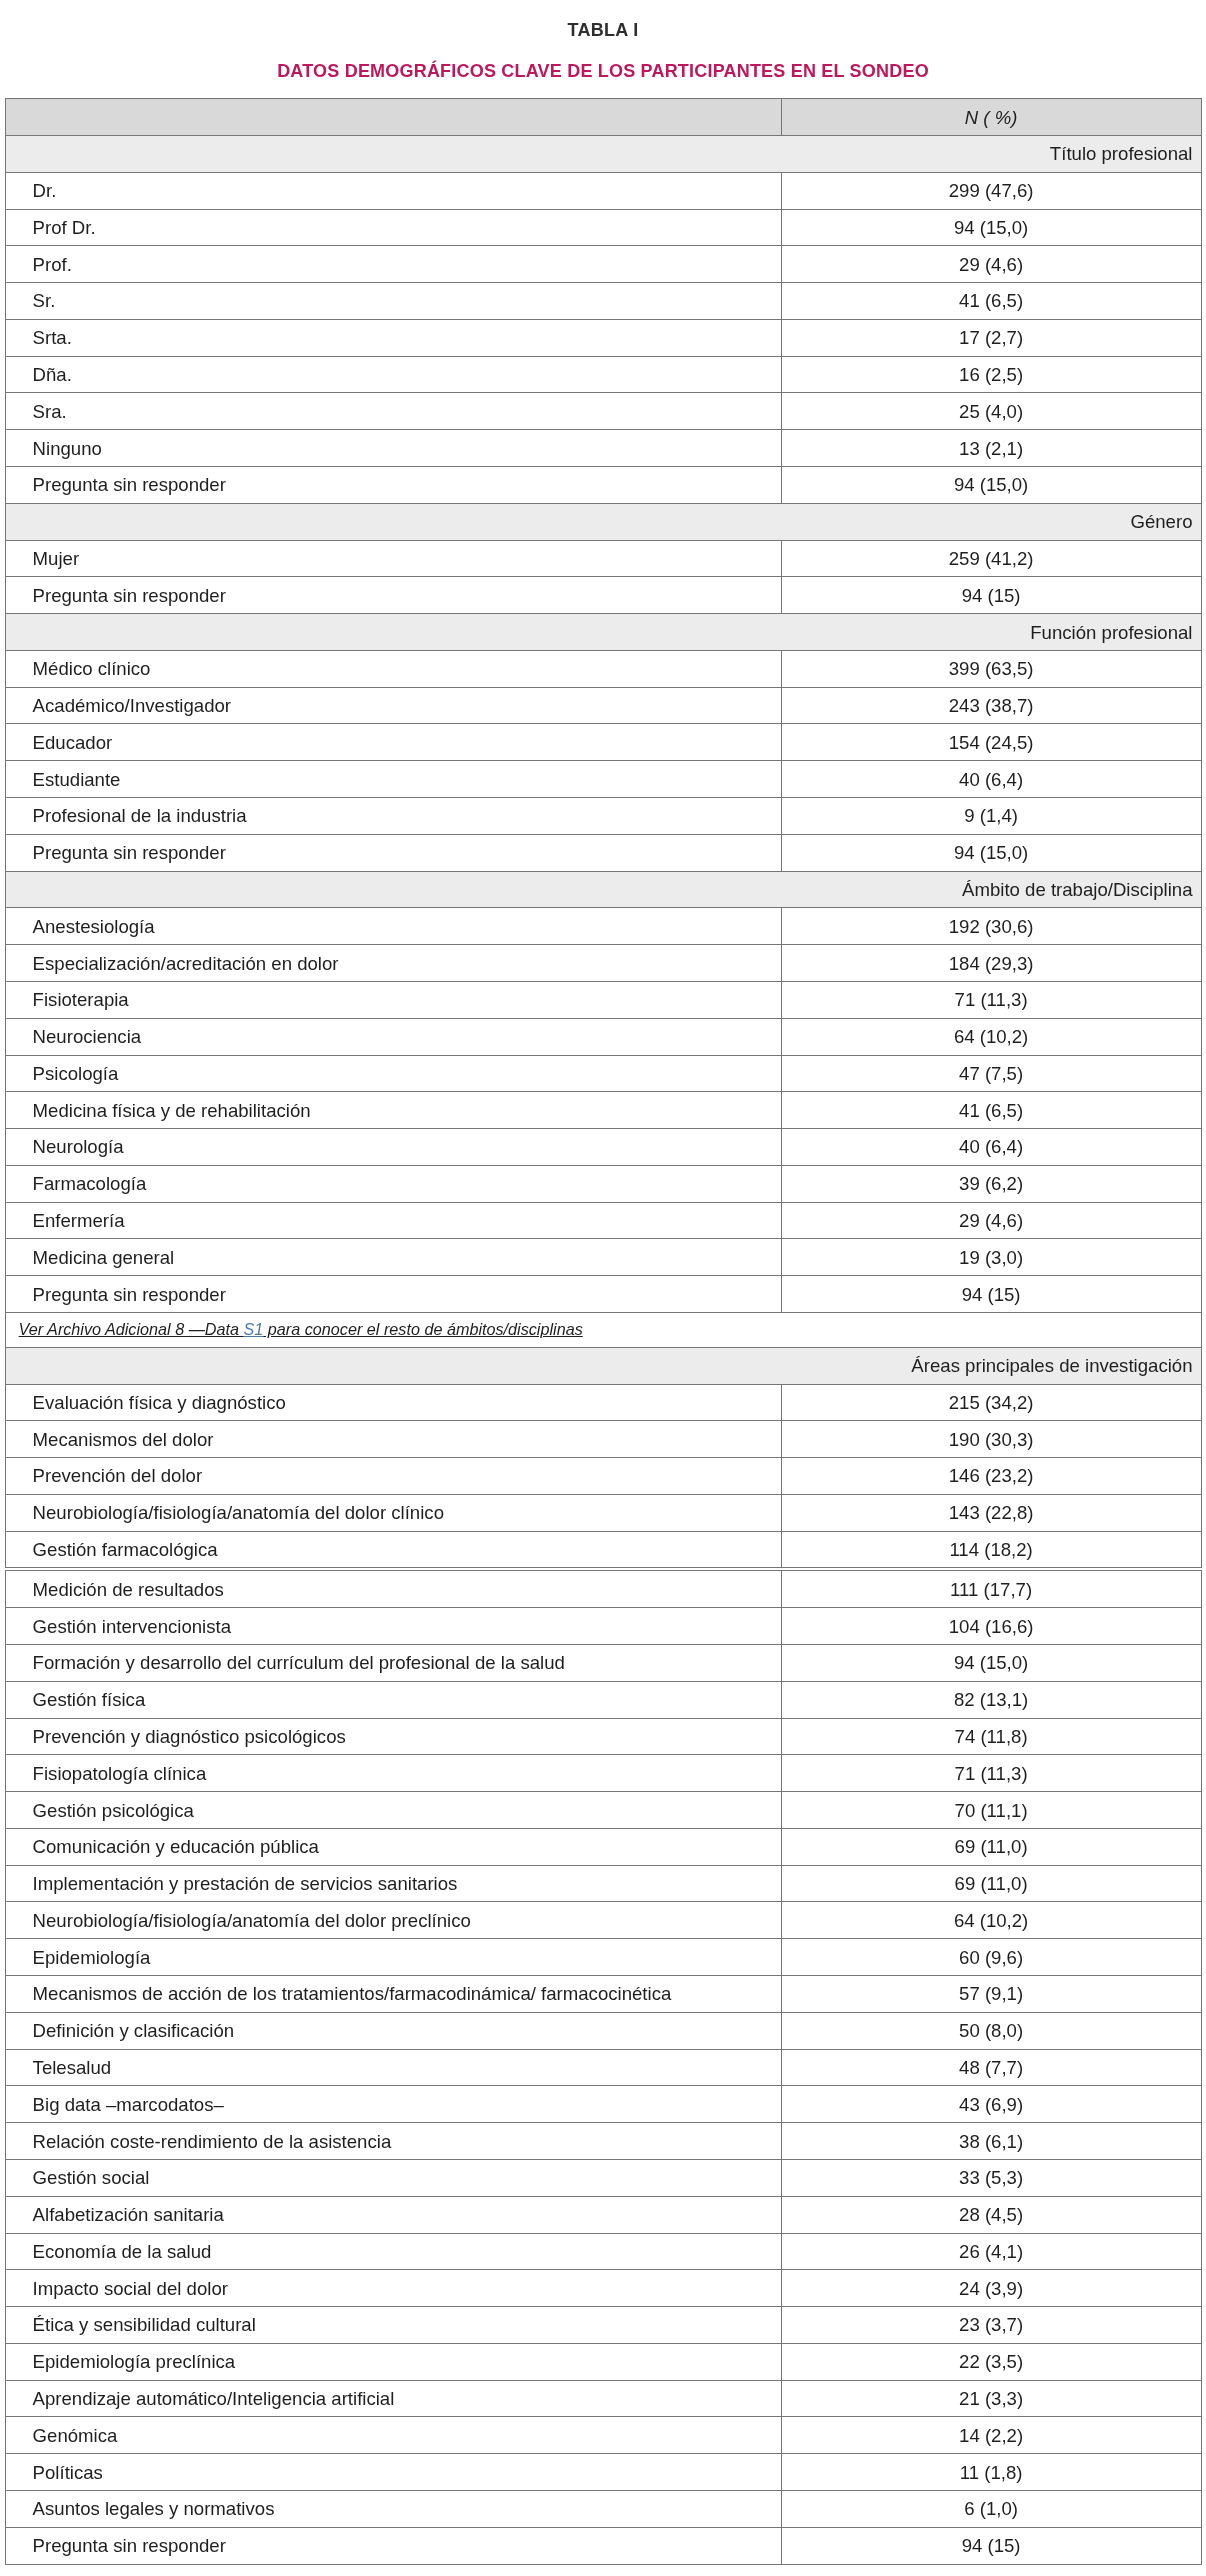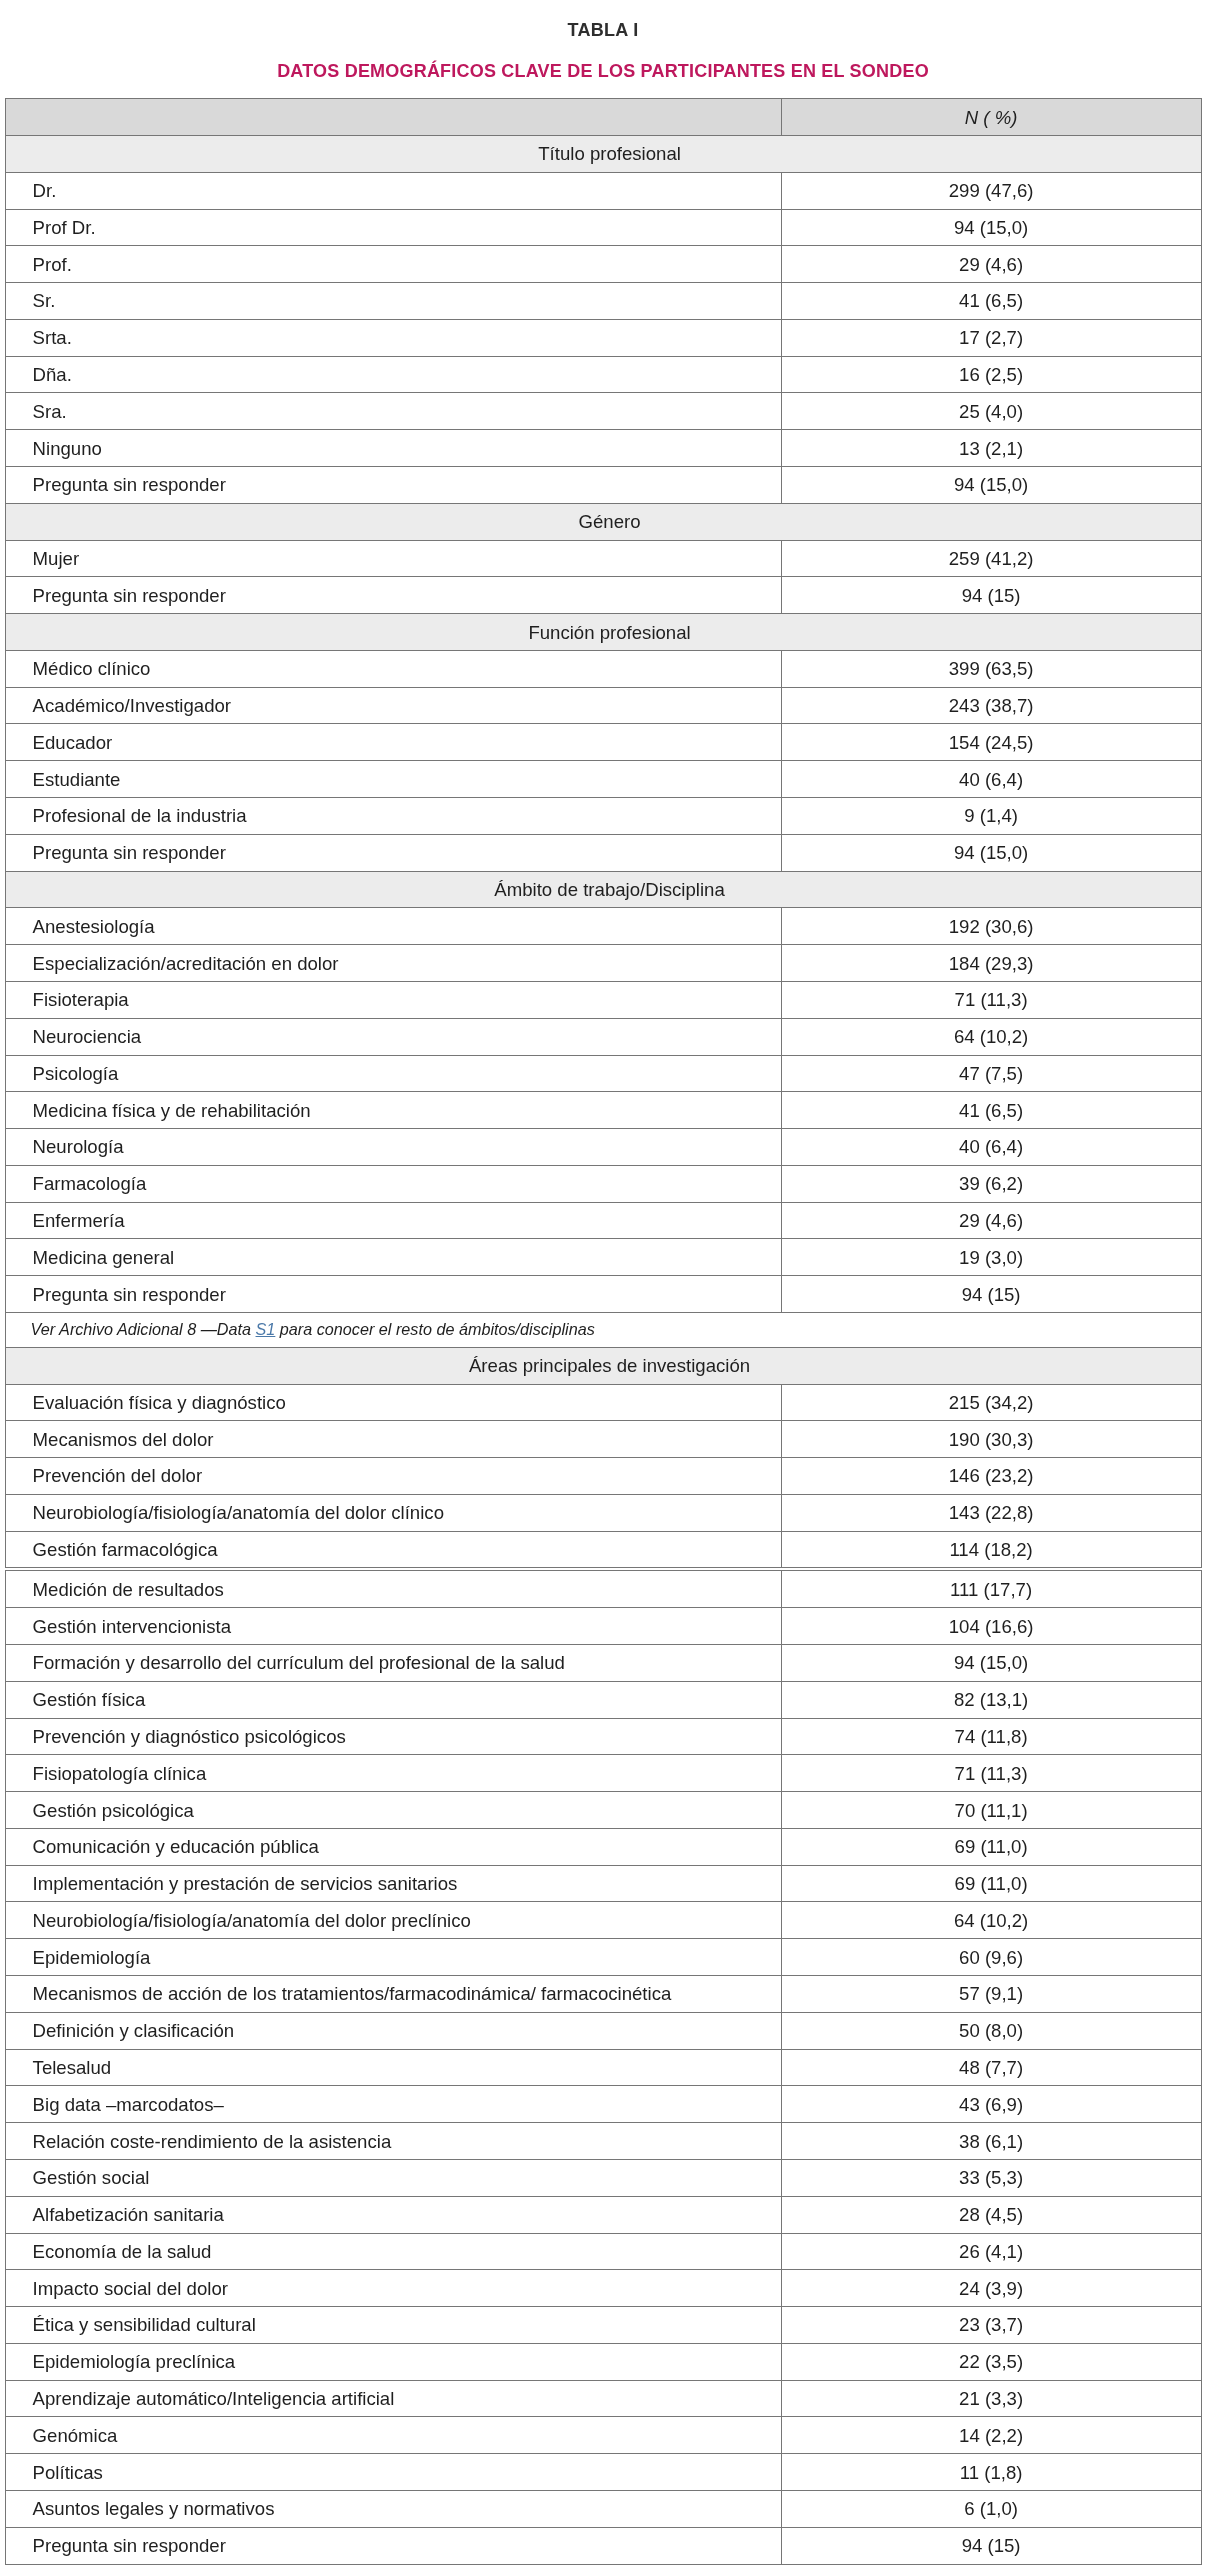--- a/index.html
+++ b/index.html
@@ -57,36 +57,37 @@
   th.header-cell {
     background: var(--header-bg);
     font-style: italic;
     font-weight: 400;
     text-align: center;
   }
   th.header-cell.label-head { text-align: left; }
   td.section-cell {
     background: var(--section-bg);
     padding-left: 21px;
-    text-align: center;
+    text-align: right;
   }
   td.label-cell {
     padding-left: 27px;
     padding-right: 11.6px;
     text-align: left;
   }
   td.value-cell {
     text-align: center;
   }
   td.note-cell {
     font-style: italic;
     font-size: 16.2px;
     line-height: 21px;
-    padding-left: 25px;
+    padding-left: 13px;
     text-align: left;
+    text-decoration: underline;
   }
   .note-link {
     color: var(--link);
     text-decoration: underline;
     cursor: pointer;
   }
   tr.break-before td {
     border-top: 4.6px double var(--border);
   }
 </style>

